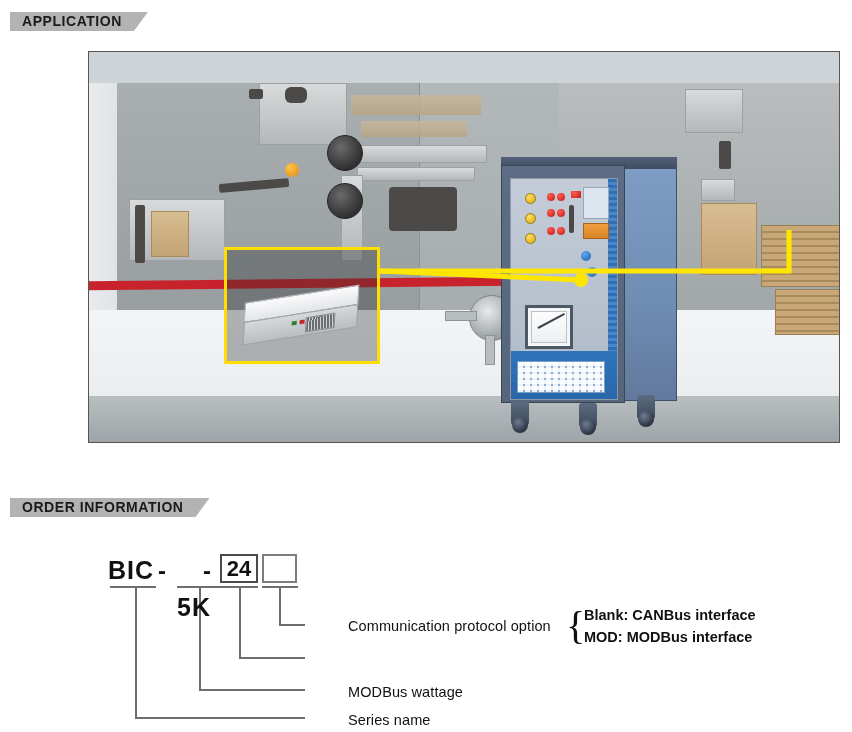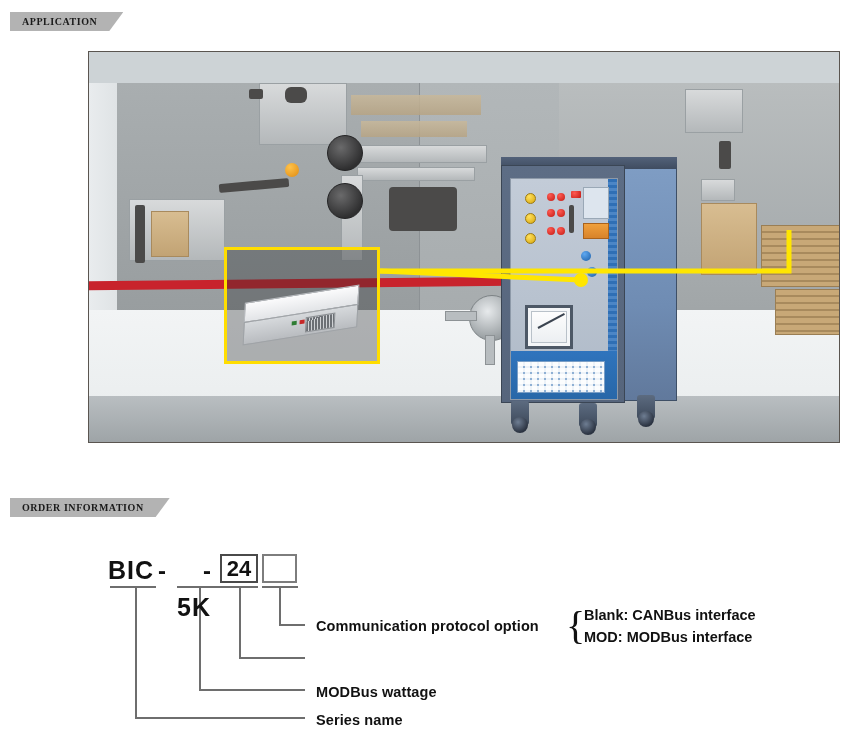--- a/index.html
+++ b/index.html
@@ -14,30 +14,29 @@
     font-family: "Liberation Sans", sans-serif;
     overflow: hidden;
   }
 
   
   .section-banner {
     position: absolute;
     height: 19px;
     background: #b3b3b3;
     color: #1a1a1a;
-    font-size: 10px;
+    font-size: 14px;
     font-weight: 600;
     letter-spacing: 0.55px;
     line-height: 19px;
     padding: 0 26px 0 12px;
     box-sizing: border-box;
     white-space: nowrap;
     -webkit-clip-path: polygon(0 0, 100% 0, calc(100% - 14px) 100%, 0 100%);
     clip-path: polygon(0 0, 100% 0, calc(100% - 14px) 100%, 0 100%);
-    font-family: Liberation Serif, serif;
   }
   #banner-application { left: 10px; top: 12px; }
   #banner-order { left: 10px; top: 498px; }
 
   
   #photo-block {
     position: absolute;
     left: 88px;
     top: 51px;
     width: 752px;
@@ -330,24 +329,25 @@
   }
   #model-blank-box {
     position: absolute; left: 262px; top: 24px;
     width: 35px; height: 29px;
     border: 2px solid #7d7d7d;
     box-sizing: border-box;
   }
   .leader-label {
     position: absolute;
     font-size: 14.5px;
-    font-weight: 700;
+    font-weight: 400;
     color: #111111;
     white-space: nowrap;
     letter-spacing: 0.1px;
+    margin-left: 32px;
   }
   #label-comm   { left: 316px; top: 88px; }
   #label-dc     { left: 316px; top: 122px; }
   #label-rated  { left: 316px; top: 154px; }
   #label-series { left: 316px; top: 182px; }
   #comm-brace {
     position: absolute; left: 566px; top: 74px;
     font-size: 40px; font-weight: 300; color: #111111;
     line-height: 44px;
     font-family: "Liberation Serif", serif;

